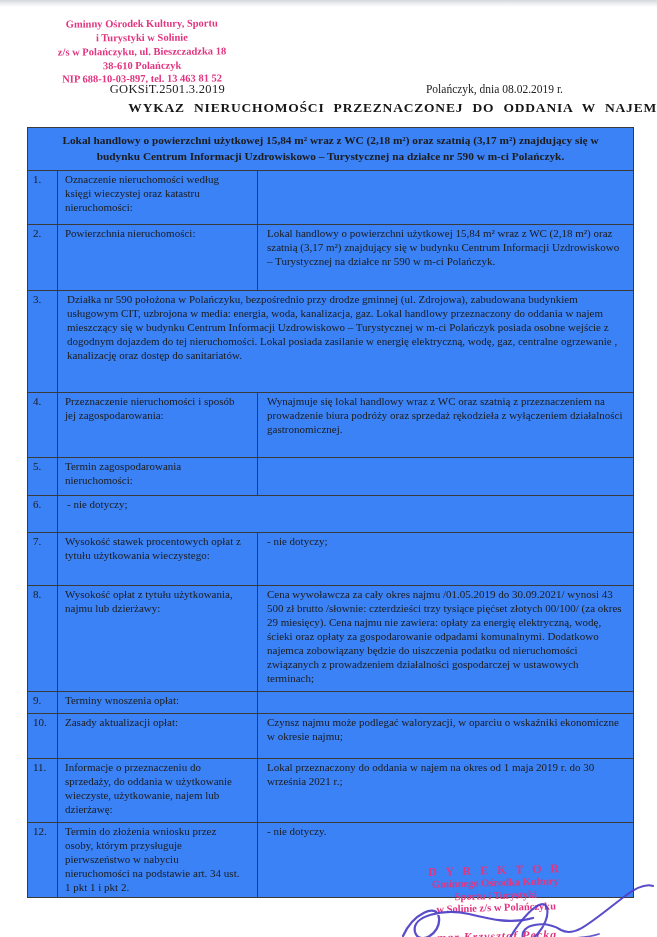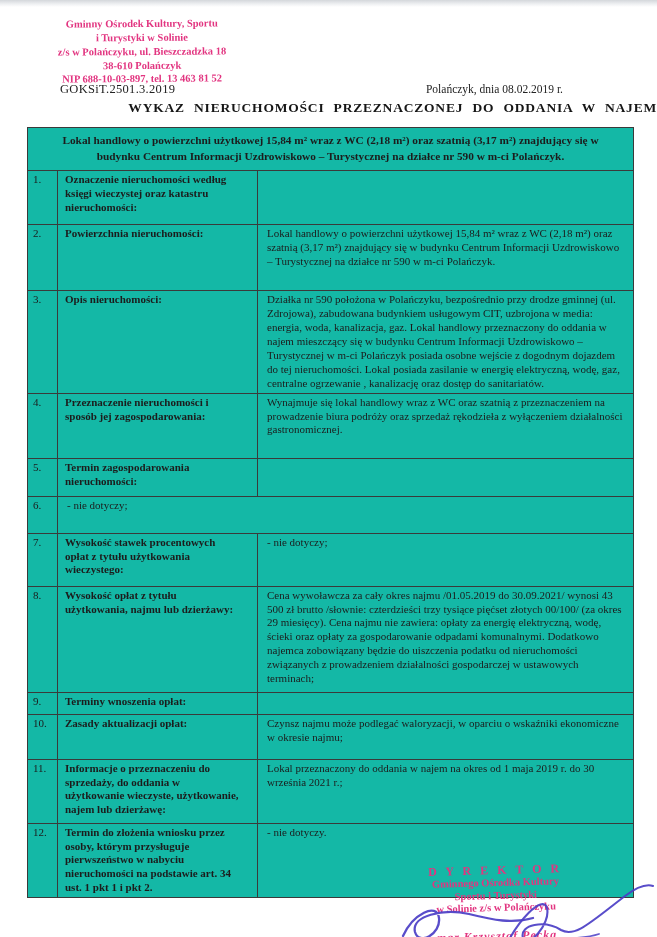--- a/index.html
+++ b/index.html
@@ -19,53 +19,53 @@
   
   .hdr-stamp {
     position:absolute; top:17px; left:36px; width:212px;
     text-align:center; font-weight:bold;
     font-size:10.5px; line-height:1.32;
     color:#e23580;
     transform:rotate(-0.4deg);
   }
   .ref-number {
     position:absolute; top:82px; left:60px; width:165px;
-    text-align:left; font-size:12.5px; color:#222; letter-spacing:.3px;
+    text-align:right; font-size:12.5px; color:#222; letter-spacing:.3px;
   }
   .date-line {
     position:absolute; top:83px; right:94px;
     font-size:11.5px; color:#222;
   }
   
   .page-title {
     position:absolute; top:100px; left:0; width:100%;
     text-align:right; font-weight:bold; font-size:13.5px;
     letter-spacing:.8px; word-spacing:5px; color:#161616;
   }
   
   .tbl {
     position:absolute; top:127px; left:27px; width:607px;
     border:1.6px solid #3a3a3a;
     font-size:11px; line-height:1.27;
-    background:#14b8a6;
+    background:#3b82f6;
   }
   .tbl-subject {
     border-bottom:1px solid #3a3a3a;
     padding:4px 26px 5px 26px;
     font-weight:bold; text-align:center; font-size:11.3px; line-height:1.45;
   }
   .row { display:flex; border-bottom:1px solid #3a3a3a; }
   .row:last-child { border-bottom:none; }
   .c-num {
     width:30px; flex:0 0 30px; border-right:1px solid #3a3a3a;
     padding:2px 3px 2px 5px; font-size:11px;
   }
   .c-label {
     width:200px; flex:0 0 200px; border-right:1px solid #3a3a3a;
-    padding:2px 16px 2px 7px; font-weight:bold;
+    padding:2px 16px 2px 7px; font-weight:normal;
   }
   .c-value { flex:1 1 auto; padding:2px 10px 2px 9px; }
   .r1{min-height:54px}.r2{min-height:66px}.r3{min-height:102px}.r4{min-height:65px}
   .r5{min-height:38px}.r6{min-height:37px}.r7{min-height:53px}.r8{min-height:106px}
   .r9{min-height:22px}.r10{min-height:45px}.r11{min-height:64px}.r12{min-height:69px}
   
   .sig-block {
     position:absolute; top:863px; left:368px; width:256px;
     text-align:center; color:#e23580;
     transform:rotate(-1.6deg);
@@ -104,21 +104,20 @@
     <div class="c-num">1.</div>
     <div class="c-label">Oznaczenie nieruchomości według księgi wieczystej oraz katastru nieruchomości:</div>
   </div>
   <div class="row r2">
     <div class="c-num">2.</div>
     <div class="c-label">Powierzchnia nieruchomości:</div>
     <div class="c-value">Lokal  handlowy o powierzchni użytkowej 15,84 m² wraz z WC (2,18 m²) oraz szatnią (3,17 m²) znajdujący się w budynku Centrum Informacji Uzdrowiskowo – Turystycznej na działce nr 590 w m-ci Polańczyk.</div>
   </div>
   <div class="row r3">
     <div class="c-num">3.</div>
-    <div class="c-label">Opis nieruchomości:</div>
     <div class="c-value">Działka nr 590 położona w Polańczyku, bezpośrednio przy drodze gminnej (ul. Zdrojowa), zabudowana budynkiem usługowym CIT, uzbrojona w media: energia, woda, kanalizacja, gaz.  Lokal handlowy przeznaczony do oddania w najem  mieszczący się w budynku Centrum Informacji Uzdrowiskowo – Turystycznej w m-ci Polańczyk  posiada osobne wejście z dogodnym dojazdem do tej nieruchomości. Lokal posiada zasilanie w energię elektryczną, wodę, gaz, centralne ogrzewanie , kanalizację oraz  dostęp do sanitariatów.</div>
   </div>
   <div class="row r4">
     <div class="c-num">4.</div>
     <div class="c-label">Przeznaczenie nieruchomości i sposób jej zagospodarowania:</div>
     <div class="c-value">Wynajmuje się lokal handlowy wraz z WC oraz szatnią z przeznaczeniem na prowadzenie biura podróży oraz sprzedaż rękodzieła z wyłączeniem działalności gastronomicznej.</div>
   </div>
   <div class="row r5">
     <div class="c-num">5.</div>
     <div class="c-label">Termin zagospodarowania nieruchomości:</div>

